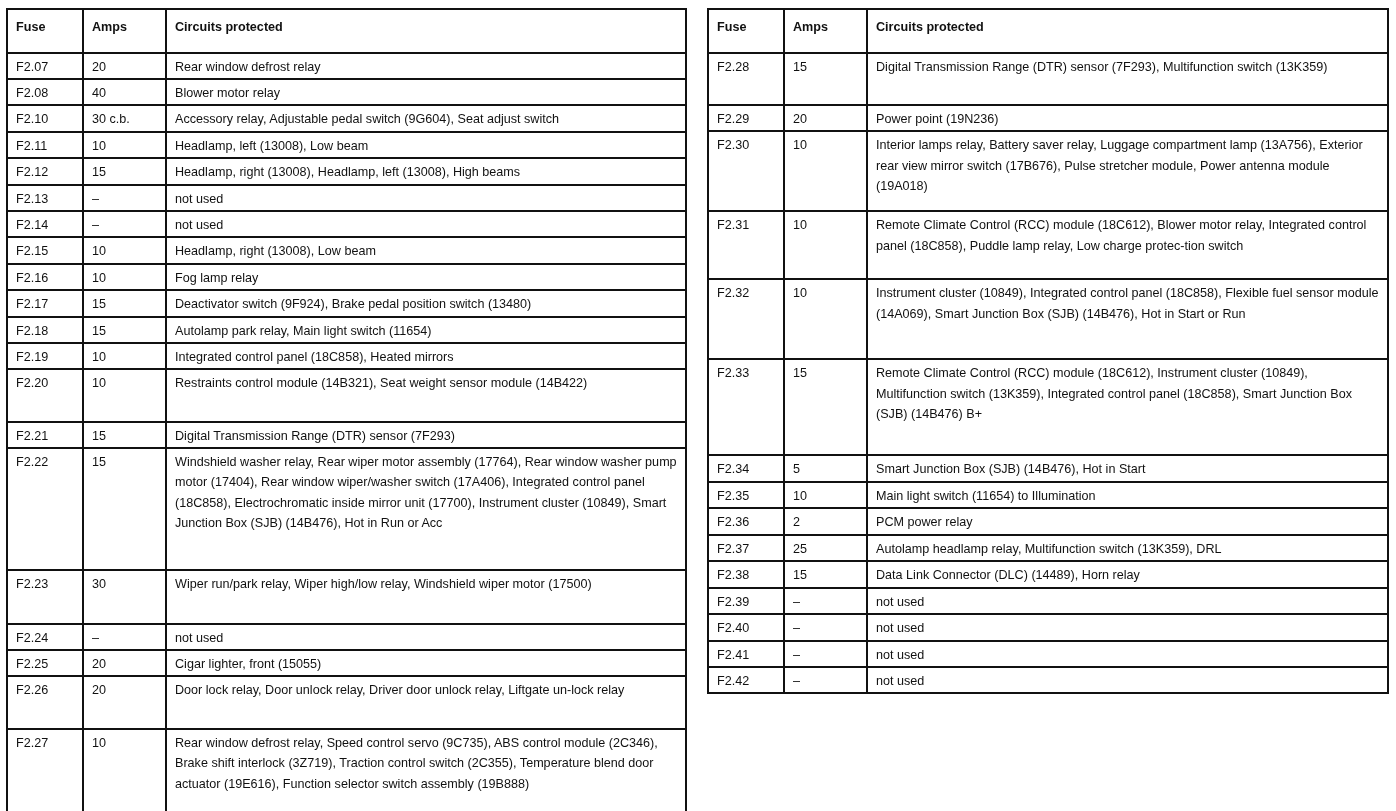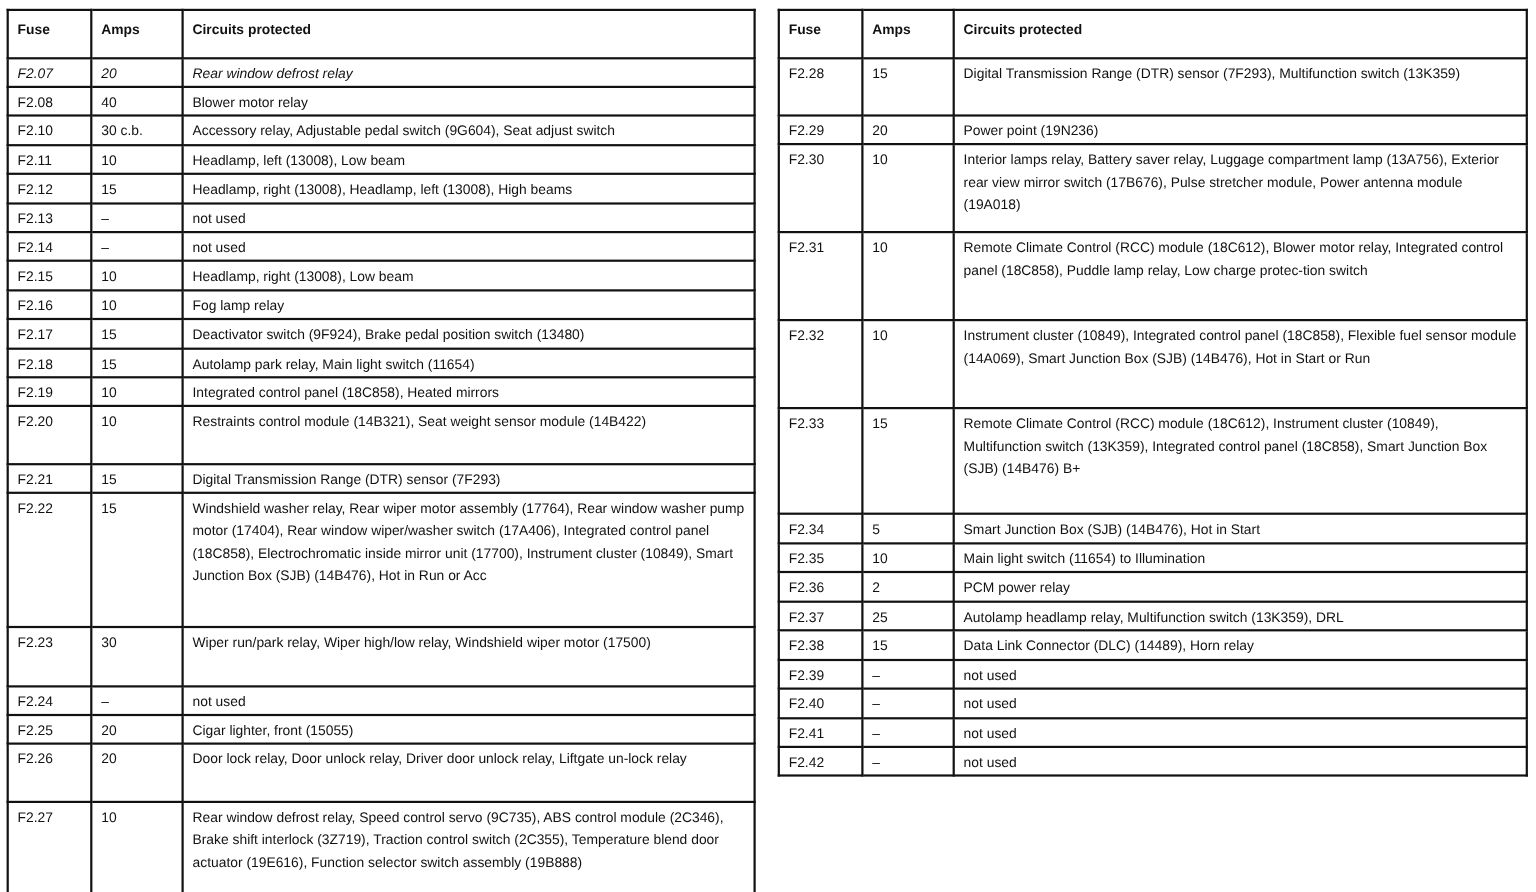--- a/index.html
+++ b/index.html
@@ -25,21 +25,21 @@
       <col>
     </colgroup>
   <thead>
     <tr style="height:44px">
       <th>Fuse</th>
       <th>Amps</th>
       <th>Circuits protected</th>
     </tr>
   </thead>
   <tbody id="left-body">
-      <tr style="height: 22px; font-style: italic;">
+      <tr style="height: 22px;">
         <td>F2.07</td>
         <td>20</td>
         <td>Rear window defrost relay</td>
       </tr>
       <tr style="height: 26px;">
         <td>F2.08</td>
         <td>40</td>
         <td>Blower motor relay</td>
       </tr>
       <tr style="height: 27px;">
@@ -157,21 +157,21 @@
       <tr style="height: 26px;">
         <td>F2.29</td>
         <td>20</td>
         <td>Power point (19N236)</td>
       </tr>
       <tr style="height: 80px;">
         <td>F2.30</td>
         <td>10</td>
         <td>Interior lamps relay, Battery saver relay, Luggage compartment lamp (13A756), Exterior rear view mirror switch (17B676), Pulse stretcher module, Power antenna module (19A018)</td>
       </tr>
-      <tr style="height: 80px; margin-left: 44px;">
+      <tr style="height: 68px; margin-left: 44px;">
         <td>F2.31</td>
         <td>10</td>
         <td>Remote Climate Control (RCC) module (18C612), Blower motor relay, Integrated control panel (18C858), Puddle lamp relay, Low charge protec-tion switch</td>
       </tr>
       <tr style="height: 80px;">
         <td>F2.32</td>
         <td>10</td>
         <td>Instrument cluster (10849), Integrated control panel (18C858), Flexible fuel sensor module (14A069), Smart Junction Box (SJB) (14B476), Hot in Start or Run</td>
       </tr>
       <tr style="height: 96px;">

